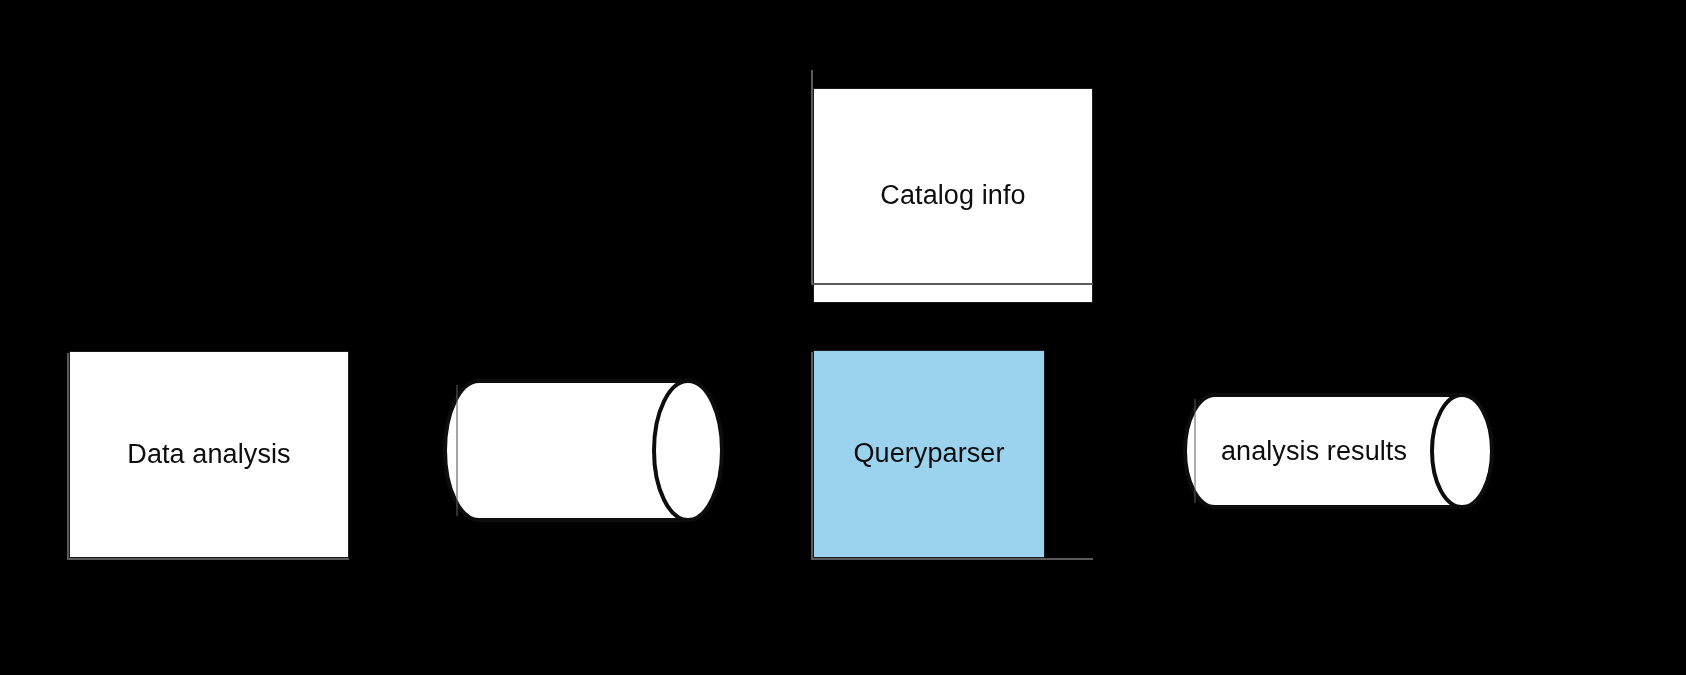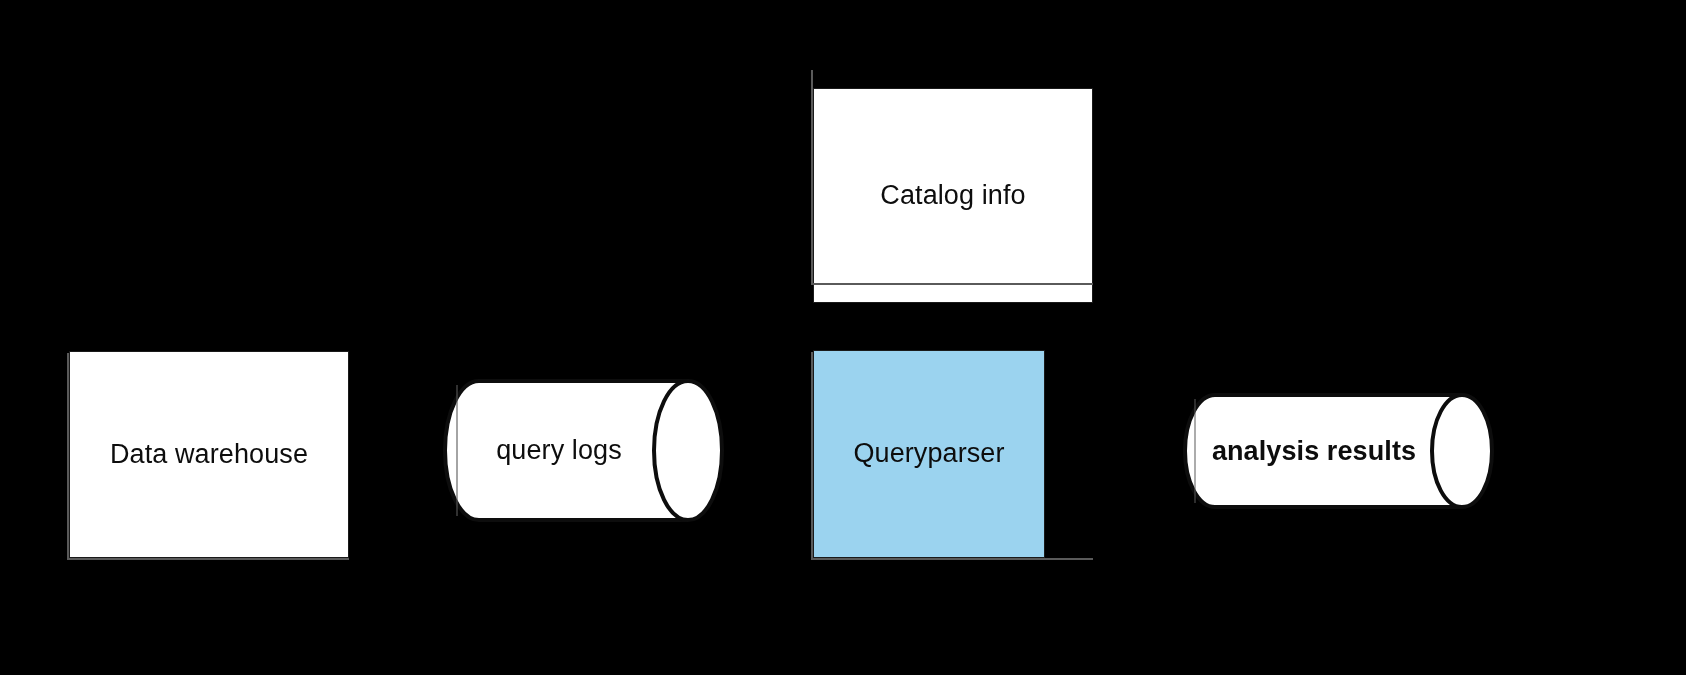--- a/index.html
+++ b/index.html
@@ -66,46 +66,43 @@
 
 <div id="canvas">
 
   <div class="node rect" style="left:813px; top:68px; width:280px; height:215px; background:#ffffff;margin-top:20px;">
     <span class="label">Catalog info</span>
   </div>
   <div class="shadow-edge" style="left:811px; top:70px; width:2px; height:215px;"></div>
   <div class="shadow-edge" style="left:811px; top:283px; width:282px; height:2px;"></div>
 
   <div class="node rect" style="left:69px; top:351px; width:280px; height:207px; background:#ffffff;">
-    <span class="label">Data warehouse</span>
+    <span class="label">Data analysis</span>
   </div>
   <div class="shadow-edge" style="left:67px; top:353px; width:2px; height:207px;"></div>
   <div class="shadow-edge" style="left:67px; top:558px; width:282px; height:2px;"></div>
 
   <div class="cyl" style="left:445px; top:379px; width:277px; height:143px;">
     <svg width="277" height="143" viewBox="0 0 277 143">
       <path d="M 34 2 L 243 2
                A 34 69.5 0 0 1 243 141
                L 34 141
                A 34 69.5 0 0 1 34 2 Z" fill="#ffffff" stroke="#0d0d0d" stroke-width="4"></path>
       <path d="M 243 2 A 34 69.5 0 0 0 243 141" fill="none" stroke="#0d0d0d" stroke-width="4"></path>
     </svg>
-    <div class="label" style="width:216px; height:143px; justify-content:center; left:6px;">
-      <span>query logs</span>
-    </div>
   </div>
   <div class="shadow-edge" style="left:456px; top:385px; width:2px; height:131px; opacity:0.55;"></div>
 
   <div class="node rect" style="left:813px; top:350px; width:232px; height:208px; background:#9BD3EF;">
     <span class="label">Queryparser</span>
   </div>
   <div class="shadow-edge" style="left:811px; top:352px; width:2px; height:208px;"></div>
   <div class="shadow-edge" style="left:811px; top:558px; width:282px; height:2px;"></div>
 
-  <div class="cyl" style="left:1185px; top:393px; width:310px; height:116px;font-weight:bold;">
+  <div class="cyl" style="left:1185px; top:393px; width:310px; height:116px;">
     <svg width="310" height="116" viewBox="0 0 310 116">
       <path d="M 30 2 L 277 2
                A 30 56 0 0 1 277 114
                L 30 114
                A 30 56 0 0 1 30 2 Z" fill="#ffffff" stroke="#0d0d0d" stroke-width="4"></path>
       <path d="M 277 2 A 30 56 0 0 0 277 114" fill="none" stroke="#0d0d0d" stroke-width="4"></path>
     </svg>
     <div class="label" style="width:250px; height:116px; justify-content:center; left:4px;">
       <span>analysis results</span>
     </div>

